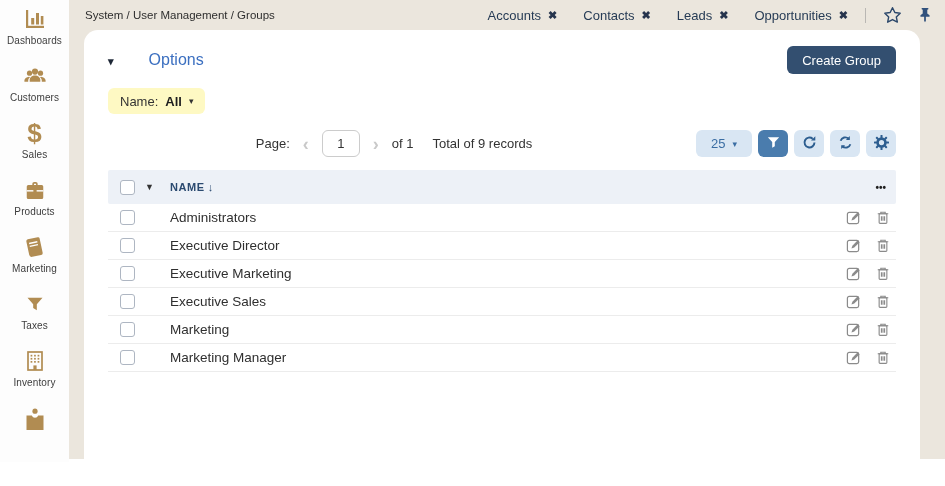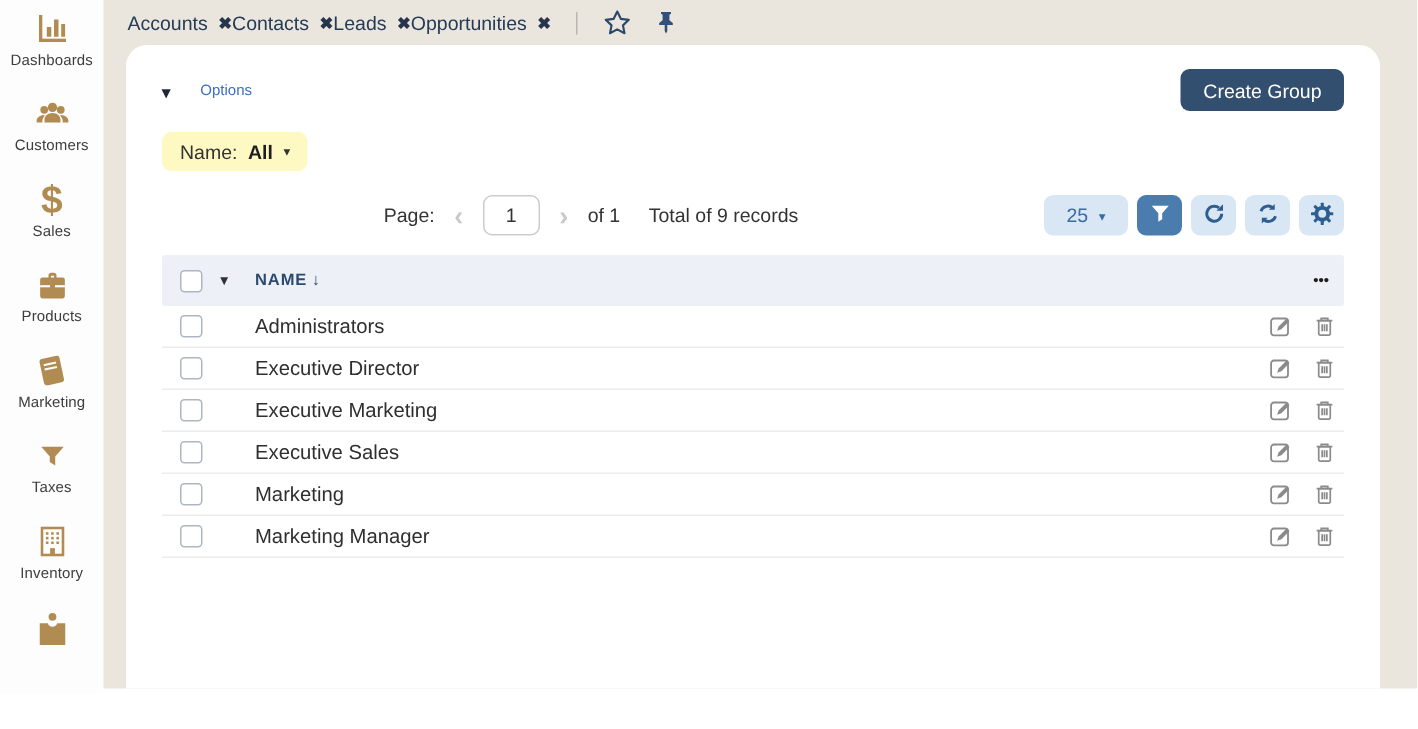--- a/index.html
+++ b/index.html
@@ -22,37 +22,37 @@
   .nav-icon svg { display:block; }
   .nav-label { font-size:10px; color:#3d3d3d; margin-top:3px; letter-spacing:.1px; }
   .dollar-glyph { font-size:26px; font-weight:bold; line-height:26px; color:#b18c52; }
 
   
   .main { position:absolute; left:68px; right:0; top:0; height:459px; background:#ebe6dd; }
 
   
   .topbar { height:30px; display:flex; align-items:center; padding:0 13px 0 17px; }
   .breadcrumb { font-size:11.5px; color:#2e2e2e; flex:1; white-space:nowrap; }
-  .tabs { display:flex; align-items:center; margin-right:17px; }
+  .tabs { display:flex; gap:26px; align-items:center; margin-right:17px; }
   .tab { display:flex; gap:7px; align-items:center; font-size:13px; color:#263b55; cursor:pointer; white-space:nowrap; }
   .tab-close { font-size:11px; font-weight:bold; color:#26344c; }
   .topbar-divider { width:1px; height:15px; background:#8f8f8f; opacity:.55; margin-right:17px; }
   .top-icon { display:flex; align-items:center; justify-content:center; cursor:pointer; }
   .star { color:#2c486b; margin-right:16px; }
   .pin  { color:#31517c; }
 
   
   .card {
     margin-left:16px; margin-right:25px; height:429px; background:#ffffff;
     border-radius:14px 14px 0 0; padding:0 24px; position:relative; overflow:hidden;
   }
   .title-row { display:flex; align-items:center; padding-top:16px; height:44px; }
   .page-title { font-size:20px; font-weight:bold; color:#1d2736; display:flex; align-items:center; gap:9px; cursor:pointer; }
   .title-caret { font-size:11px; color:#1d2736; padding-top:3px; }
-  .options-link { margin-left:20px; font-size:10px; color:#3b6fc0; cursor:pointer; }
+  .options-link { margin-left:35px; font-size:16px; color:#3b6fc0; cursor:pointer; }
   .create-btn {
     margin-left:auto; background:#334f70; color:#fff; font-size:13px;
     height:28px; padding:0 15px; border-radius:6px; border:none;
     display:flex; align-items:center; cursor:pointer; font-family:inherit;
   }
 
   .chip-row { margin-top:14px; height:26px; }
   .chip {
     display:inline-flex; align-items:center; gap:7px; background:#fef9c3;
     border-radius:6px; height:26px; padding:0 12px; font-size:13px; color:#333; cursor:pointer;
@@ -189,20 +189,21 @@
             <path d="M4.5 24V9.5h5.3a3.4 3.4 0 0 0 6.4 0h5.3V24z"></path>
           </svg>
       </span>
       <span class="nav-label"></span>
     </div>
   </nav>
 
   <div class="main">
 
     <header class="topbar">
+      <div class="breadcrumb">System / User Management / Groups</div>
       <div class="tabs">
         <div class="tab">
           <span>Accounts</span>
           <span class="tab-close">✖</span>
         </div>
         <div class="tab">
           <span>Contacts</span>
           <span class="tab-close">✖</span>
         </div>
         <div class="tab">

